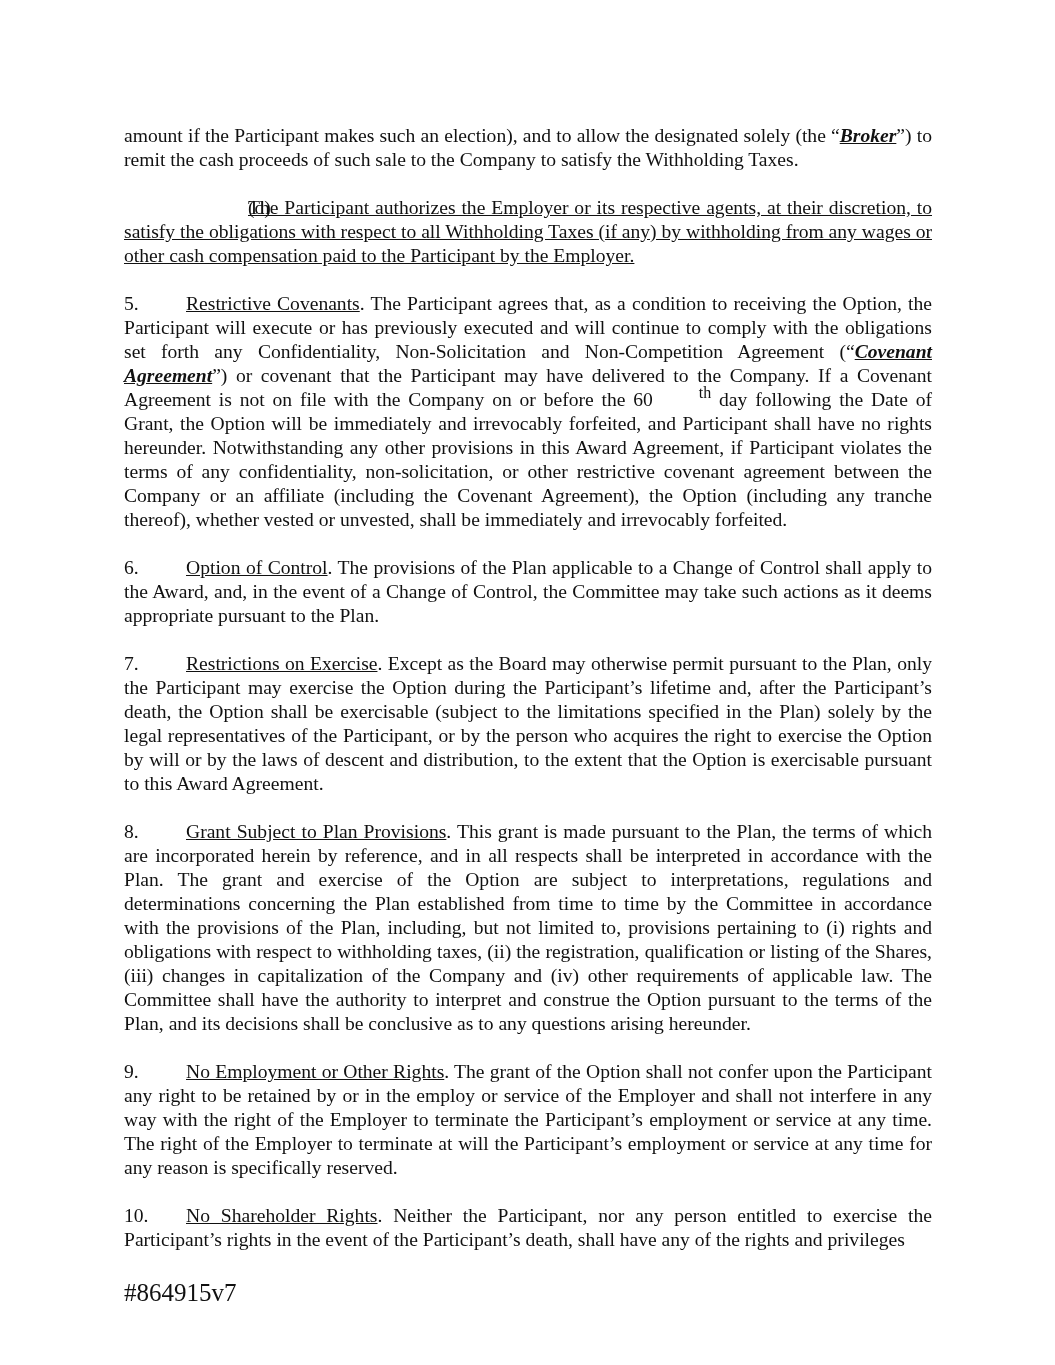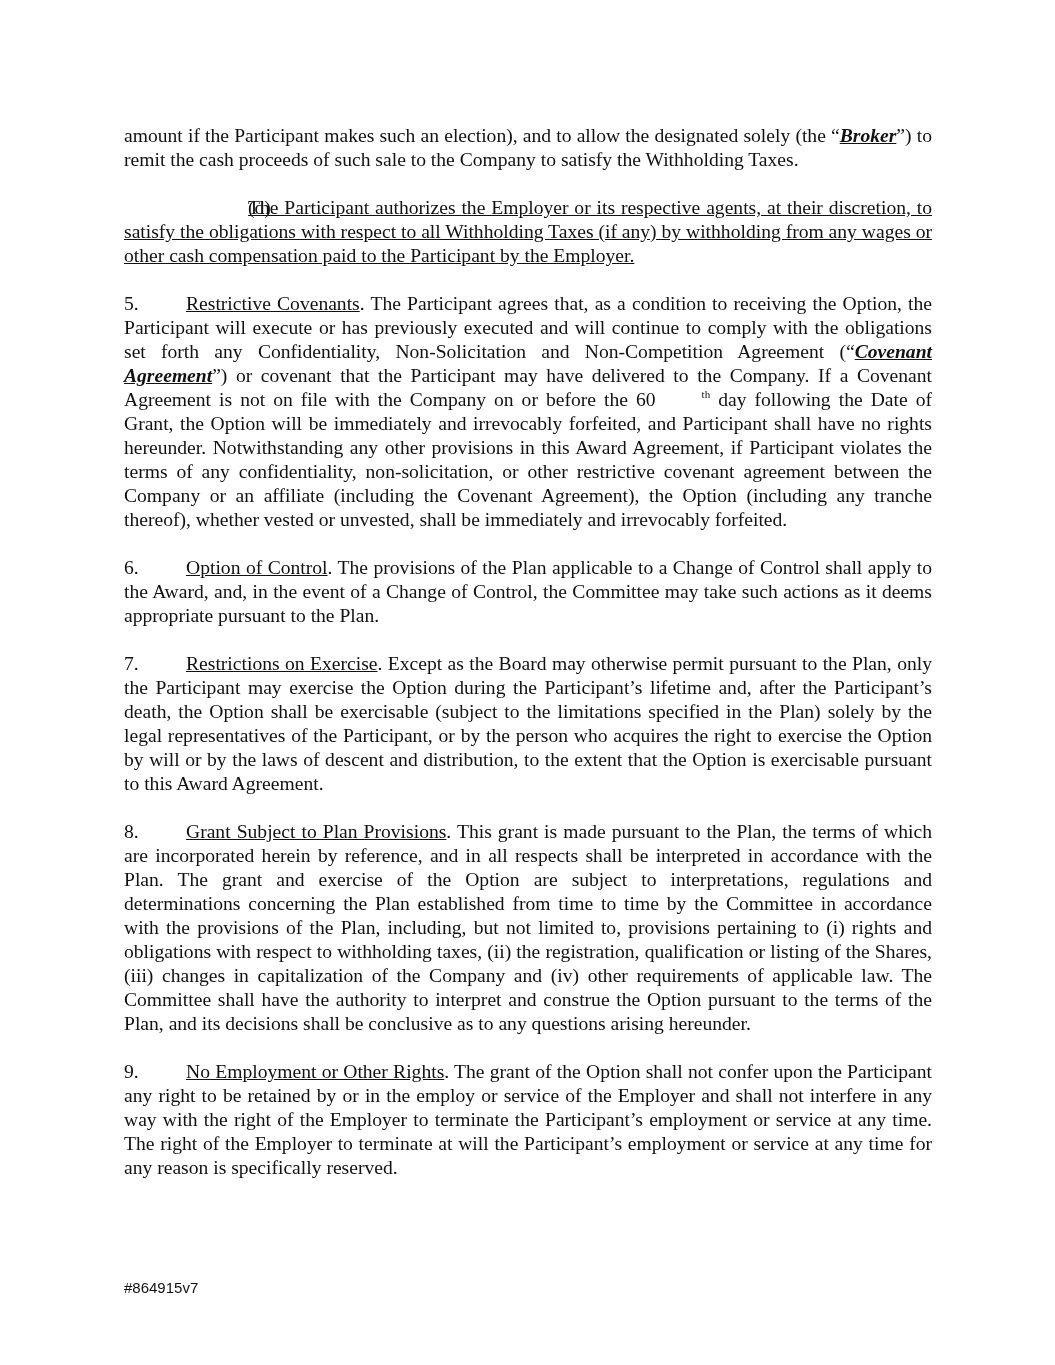--- a/index.html
+++ b/index.html
@@ -14,27 +14,27 @@
       line-height: 24px;
       color: #111111;
       text-align: justify;
     }
     .para { margin: 0 0 24px 0; }
     .indent-sub { text-indent: 62px; text-decoration: underline; }
     .num { display: inline-block; width: 62px; text-indent: 0; }
     .sub-label { display: inline-block; width: 62px; }
     .heading { text-decoration: underline; }
     .term { font-style: italic; text-decoration: underline; font-weight: bold; }
-    sup { font-size: 11px; line-height: 0; vertical-align: super; padding-left: 46px; }
+    sup { font-size: 16px; line-height: 0; vertical-align: super; padding-left: 46px; }
     .footer {
       position: absolute;
       left: 124px;
       top: 1279px;
-      font-family: Liberation Sans, sans-serif;
-      font-size: 15px;
+      font-family: Liberation Serif, serif;
+      font-size: 25px;
       color: #111111;
     }
   </style>
 </head>
 <body>
 
 <div class="page">
 
   <p class="para"><span>amount if the Participant makes such an election), and to allow the designated solely (the “</span><span class="term">Broker</span><span>”) to remit the cash proceeds of such sale to the Company to satisfy the Withholding Taxes.</span></p>
 
@@ -43,16 +43,17 @@
   <p class="para"><span class="num">5.</span><span class="heading">Restrictive Covenants</span><span>. The Participant agrees that, as a condition to receiving the Option, the Participant will execute or has previously executed and will continue to comply with the obligations set forth any Confidentiality, Non-Solicitation and Non-Competition Agreement (“</span><span class="term">Covenant Agreement</span><span>”) or covenant that the Participant may have delivered to the Company.  If a Covenant Agreement is not on file with the Company on or before the 60</span><sup>th</sup><span> day following the Date of Grant, the Option will be immediately and irrevocably forfeited, and Participant shall have no rights hereunder.  Notwithstanding any other provisions in this Award Agreement, if Participant violates the terms of any confidentiality, non-solicitation, or other restrictive covenant agreement between the Company or an affiliate (including the Covenant Agreement), the Option (including any tranche thereof), whether vested or unvested, shall be immediately and irrevocably forfeited.</span></p>
 
   <p class="para"><span class="num">6.</span><span class="heading">Option of Control</span><span>.  The provisions of the Plan applicable to a Change of Control shall apply to the Award, and, in the event of a Change of Control, the Committee may take such actions as it deems appropriate pursuant to the Plan.</span></p>
 
   <p class="para"><span class="num">7.</span><span class="heading">Restrictions on Exercise</span><span>.  Except as the Board may otherwise permit pursuant to the Plan, only the Participant may exercise the Option during the Participant’s lifetime and, after the Participant’s death, the Option shall be exercisable (subject to the limitations specified in the Plan) solely by the legal representatives of the Participant, or by the person who acquires the right to exercise the Option by will or by the laws of descent and distribution, to the extent that the Option is exercisable pursuant to this Award Agreement.</span></p>
 
   <p class="para"><span class="num">8.</span><span class="heading">Grant Subject to Plan Provisions</span><span>.  This grant is made pursuant to the Plan, the terms of which are incorporated herein by reference, and in all respects shall be interpreted in accordance with the Plan.  The grant and exercise of the Option are subject to interpretations, regulations and determinations concerning the Plan established from time to time by the Committee in accordance with the provisions of the Plan, including, but not limited to, provisions pertaining to (i) rights and obligations with respect to withholding taxes, (ii) the registration, qualification or listing of the Shares, (iii) changes in capitalization of the Company and (iv) other requirements of applicable law.  The Committee shall have the authority to interpret and construe the Option pursuant to the terms of the Plan, and its decisions shall be conclusive as to any questions arising hereunder.</span></p>
 
   <p class="para"><span class="num">9.</span><span class="heading">No Employment or Other Rights</span><span>.  The grant of the Option shall not confer upon the Participant any right to be retained by or in the employ or service of the Employer and shall not interfere in any way with the right of the Employer to terminate the Participant’s employment or service at any time.  The right of the Employer to terminate at will the Participant’s employment or service at any time for any reason is specifically reserved.</span></p>
 
+  <p class="para"><span class="num">10.</span><span class="heading">No Shareholder Rights</span><span>.  Neither the Participant, nor any person entitled to exercise the Participant’s rights in the event of the Participant’s death, shall have any of the rights and privileges</span></p>
 
 </div>
 
 <div class="footer">#864915v7</div>
 
 </body></html>

